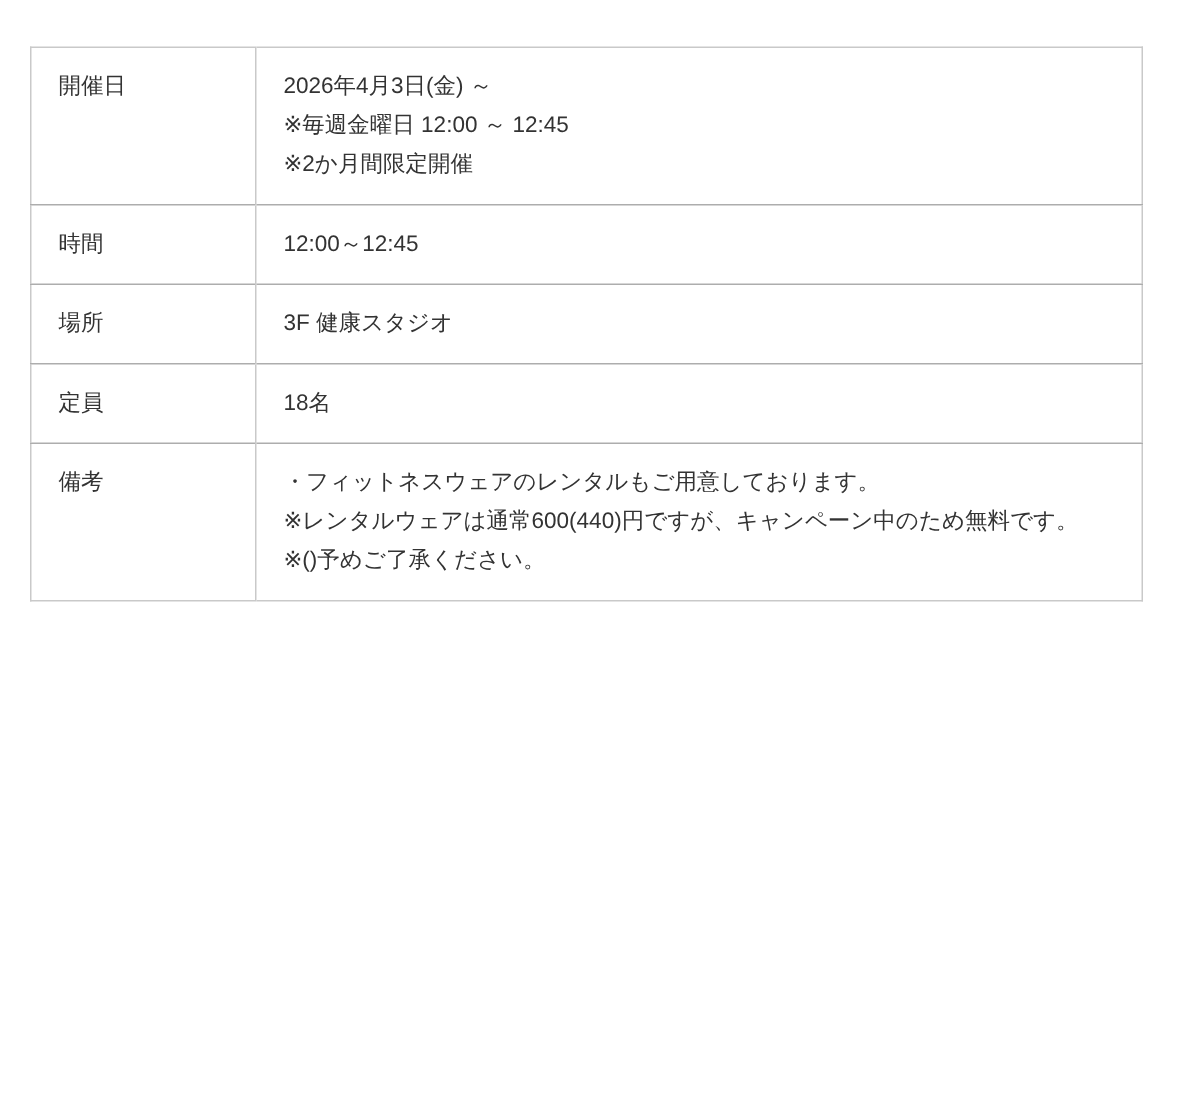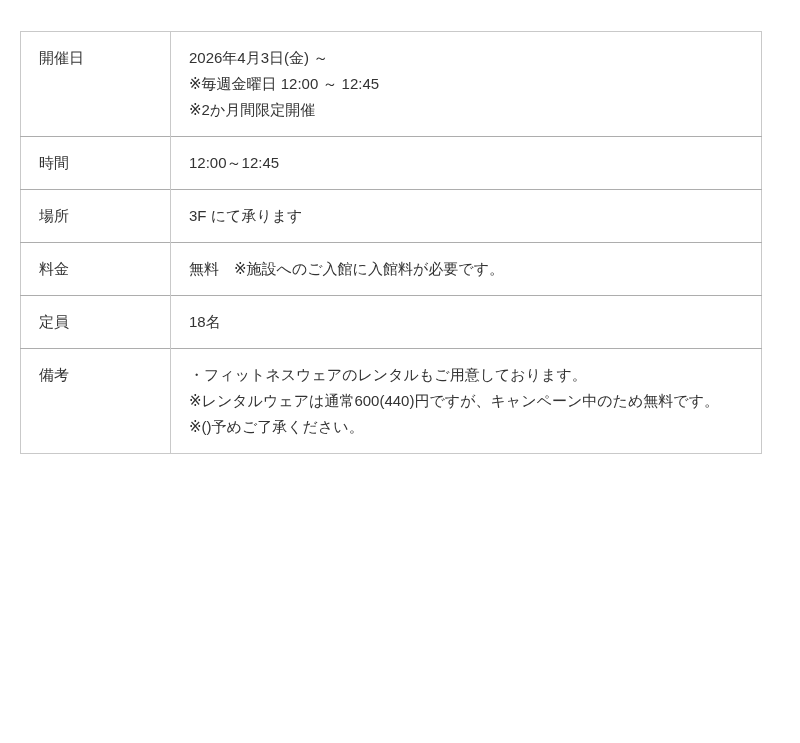--- a/index.html
+++ b/index.html
@@ -72,27 +72,21 @@
           </tr>
           <tr>
             <th>時間</th>
             <td>
               <div>12:00～12:45</div>
             </td>
           </tr>
           <tr>
             <th>場所</th>
             <td>
-              <div>3F にて承ります</div>
-            </td>
-          </tr>
-          <tr>
-            <th>料金</th>
-            <td>
-              <div>無料　※施設へのご入館に入館料が必要です。</div>
+              <div>3F 健康スタジオ</div>
             </td>
           </tr>
           <tr>
             <th>定員</th>
             <td>
               <div>18名</div>
             </td>
           </tr>
           <tr>
             <th>備考</th>

